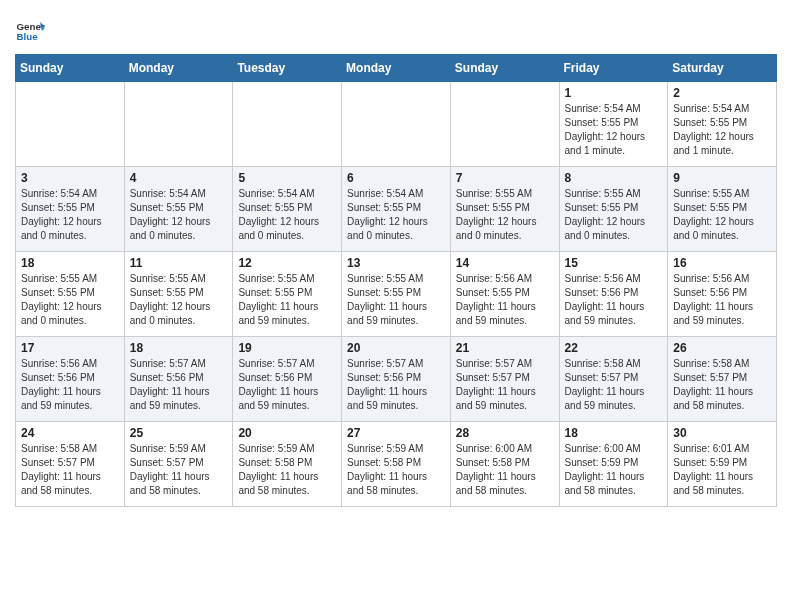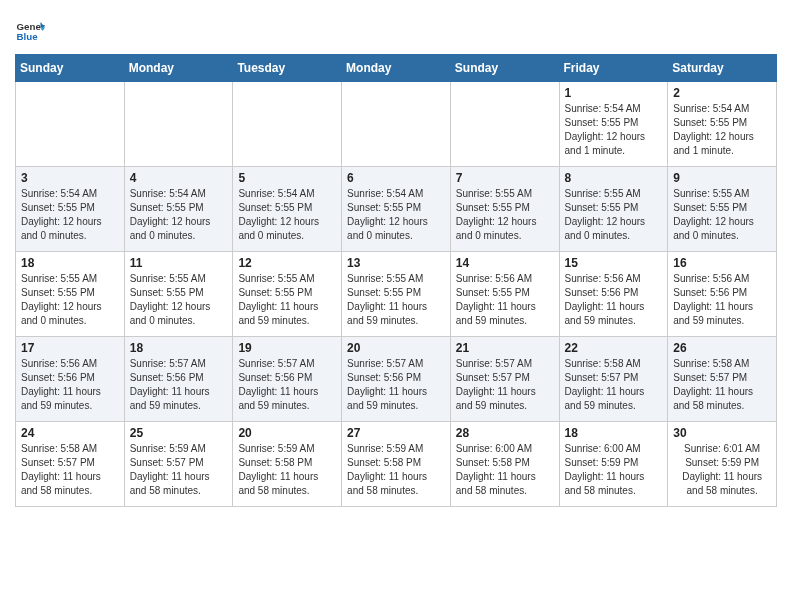--- a/index.html
+++ b/index.html
@@ -334,21 +334,21 @@
           </td>
           <td>
             <span class="day-number">18</span>
             <div class="cell-info" style="white-space: pre-line;">Sunrise: 6:00 AM
 Sunset: 5:59 PM
 Daylight: 11 hours
 and 58 minutes.</div>
           </td>
           <td>
             <span class="day-number">30</span>
-            <div class="cell-info" style="white-space: pre-line; text-align: center;">Sunrise: 6:01 AM
+            <div class="cell-info" style="white-space: pre-line;">Sunrise: 6:01 AM
 Sunset: 5:59 PM
 Daylight: 11 hours
 and 58 minutes.</div>
           </td>
         </tr>
       </tbody>
   </table>
 </div>
 
 </body></html>

